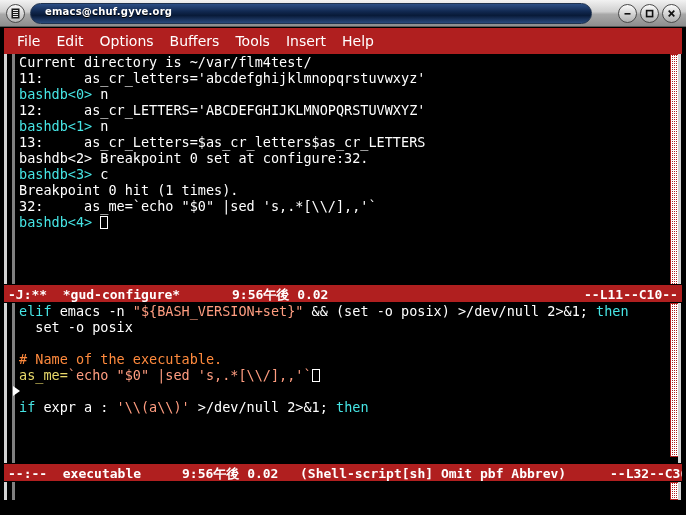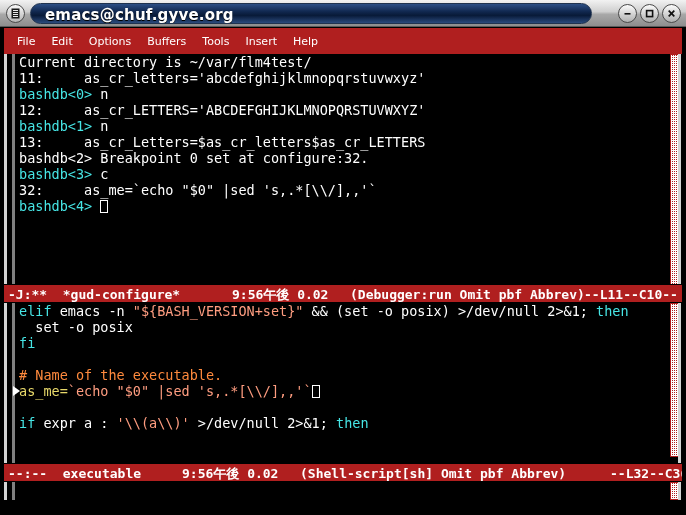--- a/index.html
+++ b/index.html
@@ -55,21 +55,21 @@
     background: linear-gradient(to bottom, #2c4f86 0%, #11284f 40%, #081a38 60%, #2b4a7c 100%);
     border: 1px solid #20334f;
     box-sizing: border-box;
     overflow: hidden;
   }
   .tb-title {
     position: absolute;
     left: 14px; top: 2px;
     color: #ffffff;
     font-family: "DejaVu Sans", sans-serif;
-    font-size: 15px;
+    font-size: 10px;
     font-weight: bold;
     letter-spacing: 0.2px;
     white-space: nowrap;
     text-shadow: 0 1px 0 #000;
   }
   .tb-btns {
     position: absolute;
     right: 5px; top: 4px;
     display: flex;
     gap: 3px;
@@ -96,21 +96,21 @@
     border-left: 1px solid #000;
     border-right: 1px solid #000;
     box-sizing: border-box;
     display: flex;
     align-items: center;
     padding-left: 13px;
   }
   .menu-item {
     color: #ffffff;
     font-family: "DejaVu Sans", sans-serif;
-    font-size: 11px;
+    font-size: 14px;
     margin-right: 16px;
     white-space: nowrap;
     line-height: 1;
   }
 
   
   .frame {
     position: absolute;
     left: 3px; top: 54px;
     width: 680px;
@@ -308,43 +308,42 @@
       <div class="fringe-left"></div>
       <div class="text-area" id="gud-text">
           <div class="line"><span class="tok-plain">Current directory is ~/var/flm4test/</span></div>
           <div class="line"><span class="tok-plain">11:     as_cr_letters='abcdefghijklmnopqrstuvwxyz'</span></div>
           <div class="line"><span class="tok-prompt">bashdb&lt;0&gt;</span><span class="tok-plain"> n</span></div>
           <div class="line"><span class="tok-plain">12:     as_cr_LETTERS='ABCDEFGHIJKLMNOPQRSTUVWXYZ'</span></div>
           <div class="line"><span class="tok-prompt">bashdb&lt;1&gt;</span><span class="tok-plain"> n</span></div>
           <div class="line"><span class="tok-plain">13:     as_cr_Letters=$as_cr_letters$as_cr_LETTERS</span></div>
           <div class="line"><span class="tok-plain">bashdb&lt;2&gt; Breakpoint 0 set at configure:32.</span></div>
           <div class="line"><span class="tok-prompt">bashdb&lt;3&gt;</span><span class="tok-plain"> c</span></div>
+          <div class="line"><span class="tok-plain">Breakpoint 0 hit (1 times).</span></div>
           <div class="line"><span class="tok-plain">32:     as_me=`echo "$0" |sed 's,.*[\\/],,'`</span></div>
           <div class="line"><span class="tok-prompt">bashdb&lt;4&gt;</span><span class="tok-plain"> </span><span class="cursor-box"></span></div>
         </div>
       <div class="scrollbar">
         <div class="scroll-thumb" style="top:0px; height:252px;"></div>
         <div class="scroll-edge"></div>
       </div>
     </div>
 
     <div class="modeline">
       <span class="ml-inner ml-bold" style="left:4px;">-J:**  *gud-configure*</span>
       <span class="ml-inner" style="left:228px;">9:56午後 0.02</span>
-      <span class="ml-inner" style="left:346px;">(Debugger:run Omit pbf Abbrev)</span>
       <span class="ml-inner" style="left:580px;">--L11--C10--</span>
     </div>
 
     <div class="window-pane" id="src-pane" style="height:160px;">
       <div class="fringe-left"></div>
       <div class="arrow-marker" id="src-arrow" style="top: 83px;"></div>
       <div class="text-area" id="src-text">
           <div class="line"><span class="tok-kw">elif</span><span class="tok-plain"> emacs -n </span><span class="tok-str">"${BASH_VERSION+set}"</span><span class="tok-plain"> &amp;&amp; (set -o posix) &gt;/dev/null 2&gt;&amp;1; </span><span class="tok-kw">then</span></div>
           <div class="line"><span class="tok-plain">  set -o posix</span></div>
-          <div class="line"><span class="tok-kw">fi</span></div>
           <div class="line"><span class="tok-plain"></span></div>
           <div class="line"><span class="tok-comment"># Name of the executable.</span></div>
           <div class="line"><span class="tok-var">as_me=</span><span class="tok-str">`echo "$0" |sed 's,.*[\\/],,'`</span><span class="cursor-box"></span></div>
           <div class="line"><span class="tok-plain"></span></div>
           <div class="line"><span class="tok-kw">if</span><span class="tok-plain"> expr a : </span><span class="tok-str">'\\(a\\)'</span><span class="tok-plain"> &gt;/dev/null 2&gt;&amp;1; </span><span class="tok-kw">then</span></div>
         </div>
       <div class="scrollbar">
         <div class="scroll-thumb" style="top:0px; height:154px;"></div>
         <div class="scroll-edge"></div>
       </div>

